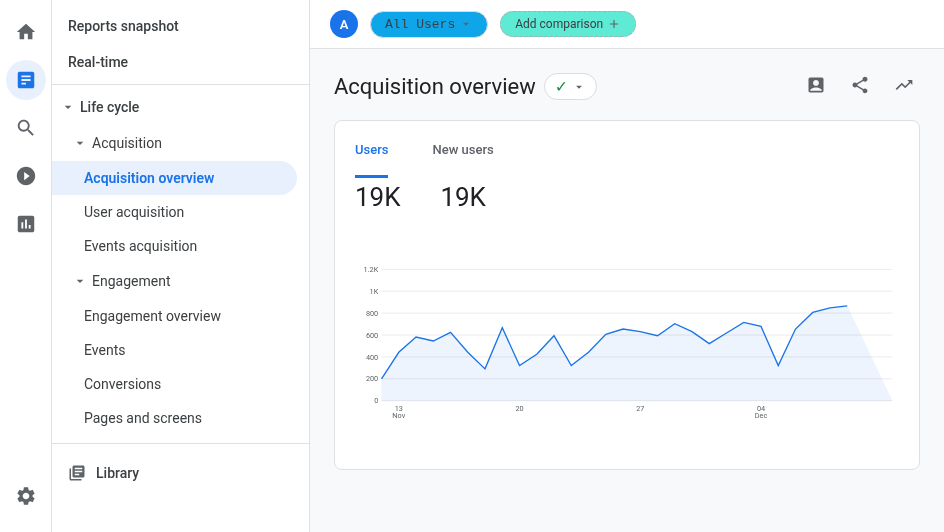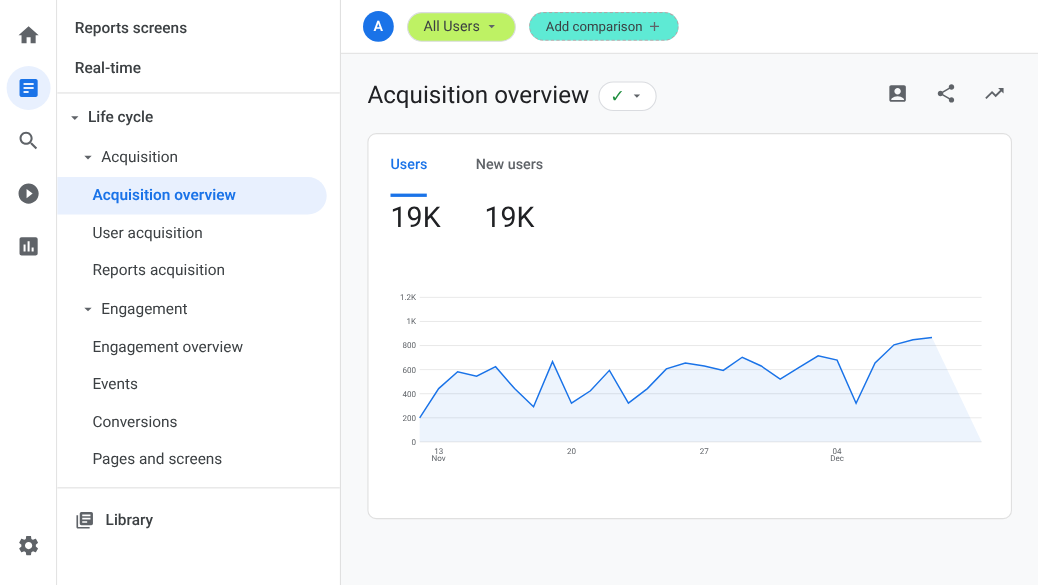--- a/index.html
+++ b/index.html
@@ -116,30 +116,31 @@
       background: #1a73e8;
       color: #fff;
       border-radius: 50%;
       display: flex;
       align-items: center;
       justify-content: center;
       font-size: 13px;
       font-weight: 600;
     }
     .segment-btn {
-      background: #bef264;
+      background: #0ea5e9;
       border: 1px solid #dadce0;
       border-radius: 20px;
       padding: 5px 14px;
       font-size: 13px;
       color: #3c4043;
       cursor: pointer;
       display: flex;
       align-items: center;
       gap: 4px;
+      font-family: Liberation Mono, monospace;
     }
     .add-comparison-btn {
       background: #5eead4;
       border: 1px dashed #aaa;
       border-radius: 20px;
       padding: 5px 14px;
       font-size: 12px;
       color: #3c4043;
       cursor: pointer;
       display: flex;
@@ -274,40 +275,40 @@
   <div class="rail-bottom">
     <div class="rail-icon">
       <svg viewBox="0 0 24 24">
           <path d="M19.14 12.94c.04-.3.06-.61.06-.94 0-.32-.02-.64-.07-.94l2.03-1.58c.18-.14.23-.41.12-.61l-1.92-3.32c-.12-.22-.37-.29-.59-.22l-2.39.96c-.5-.38-1.03-.7-1.62-.94l-.36-2.54c-.04-.24-.24-.41-.48-.41h-3.84c-.24 0-.43.17-.47.41l-.36 2.54c-.59.24-1.13.57-1.62.94l-2.39-.96c-.22-.08-.47 0-.59.22L2.74 8.87c-.12.21-.08.47.12.61l2.03 1.58c-.05.3-.09.63-.09.94s.02.64.07.94l-2.03 1.58c-.18.14-.23.41-.12.61l1.92 3.32c.12.22.37.29.59.22l2.39-.96c.5.38 1.03.7 1.62.94l.36 2.54c.05.24.24.41.48.41h3.84c.24 0 .44-.17.47-.41l.36-2.54c.59-.24 1.13-.56 1.62-.94l2.39.96c.22.08.47 0 .59-.22l1.92-3.32c.12-.22.07-.47-.12-.61l-2.01-1.58zM12 15.6c-1.98 0-3.6-1.62-3.6-3.6s1.62-3.6 3.6-3.6 3.6 1.62 3.6 3.6-1.62 3.6-3.6 3.6z"></path>
         </svg>
     </div>
   </div>
 </div>
 
 <div class="sidebar">
-  <div class="sidebar-top-item">Reports screens</div>
+  <div class="sidebar-top-item">Reports snapshot</div>
   <div class="sidebar-top-item">Real-time</div>
   <div class="sidebar-divider"></div>
 
   <div class="sidebar-section-header">
     <svg viewBox="0 0 24 24">
         <path d="M7 10l5 5 5-5z"></path>
       </svg>
     <span>Life cycle</span>
   </div>
 
   <div class="sidebar-section-header" style="padding-left:20px; font-weight:400;">
     <svg viewBox="0 0 24 24">
         <path d="M7 10l5 5 5-5z"></path>
       </svg>
     <span>Acquisition</span>
   </div>
   <div class="sidebar-nav-item active">Acquisition overview</div>
   <div class="sidebar-nav-item">User acquisition</div>
-  <div class="sidebar-nav-item">Reports acquisition</div>
+  <div class="sidebar-nav-item">Events acquisition</div>
 
   <div class="sidebar-section-header" style="padding-left:20px; font-weight:400;">
     <svg viewBox="0 0 24 24">
         <path d="M7 10l5 5 5-5z"></path>
       </svg>
     <span>Engagement</span>
   </div>
   <div class="sidebar-nav-item">Engagement overview</div>
   <div class="sidebar-nav-item">Events</div>
   <div class="sidebar-nav-item">Conversions</div>

